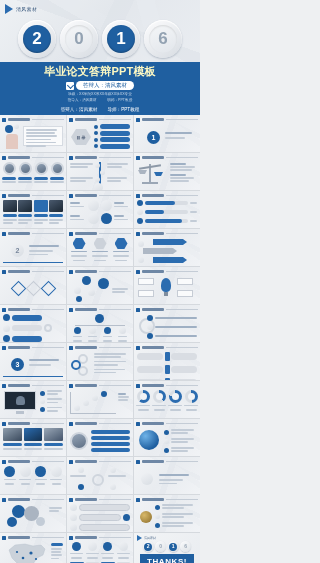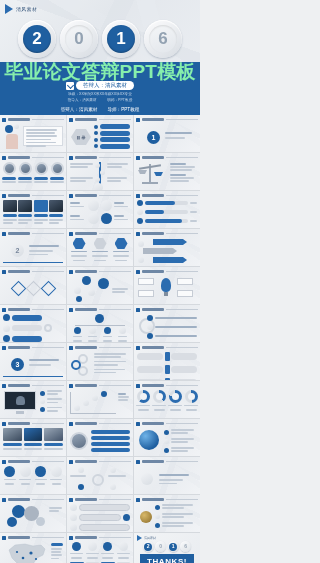--- a/index.html
+++ b/index.html
@@ -34,21 +34,21 @@
   .ycore { width:28px;height:28px;border-radius:50%;
            display:flex;align-items:center;justify-content:center;
            font-size:17px;font-weight:bold;line-height:1; }
   .ycore.fill { background:#1f5fa0;color:#fff;box-shadow:inset 0 -1px 2px rgba(0,0,0,.25); }
   .ycore.ghost { background:linear-gradient(160deg,#f4f6f8,#e2e6eb); color:#93a2b2;
                  box-shadow:inset 0 1px 2px rgba(0,0,0,.12); }
 
   .titlebar { position:absolute; left:0; bottom:0; width:200px; height:42px;
               background:#1f5fa0; z-index:5;
               display:flex; flex-direction:column; align-items:center; padding-top:2px; }
-  .maintitle { color:#86efac; font-size:19px; font-weight:bold; letter-spacing:.2px; line-height:15px; white-space:nowrap; }
+  .maintitle { color:#fef9c3; font-size:11px; font-weight:bold; letter-spacing:.2px; line-height:15px; white-space:nowrap; }
   .presenter { margin-top:2px; display:flex; align-items:center; gap:2px; }
   .pen { width:8px;height:8px;background:#fff;border-radius:1px; position:relative; flex:none; }
   .pen::after{ content:""; position:absolute; left:2px; top:1.5px; width:4px;height:4px;
                border-left:1px solid #1f5fa0;border-bottom:1px solid #1f5fa0; transform:rotate(-45deg); }
   .pchip { background:#fff; color:#1f5fa0; font-size:5.5px; border-radius:5px; padding:1px 7px; white-space:nowrap; }
   .subline { margin-top:2px; color:#c9d9ea; font-size:3.6px; line-height:4.4px; white-space:nowrap; text-align:center; }
 
   .creditbar { width:200px; height:11px; background:#1f5fa0;
                display:flex;align-items:center;justify-content:center; gap:10px; }
   .creditbar span { color:#fff; font-size:4.6px; white-space:nowrap; }

